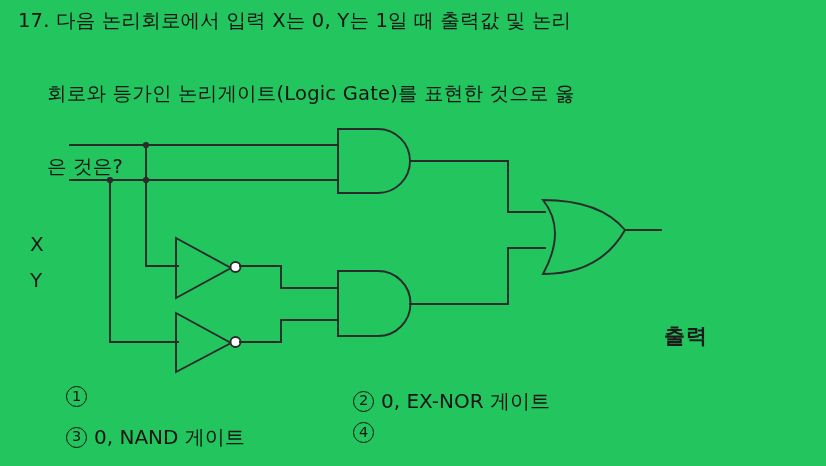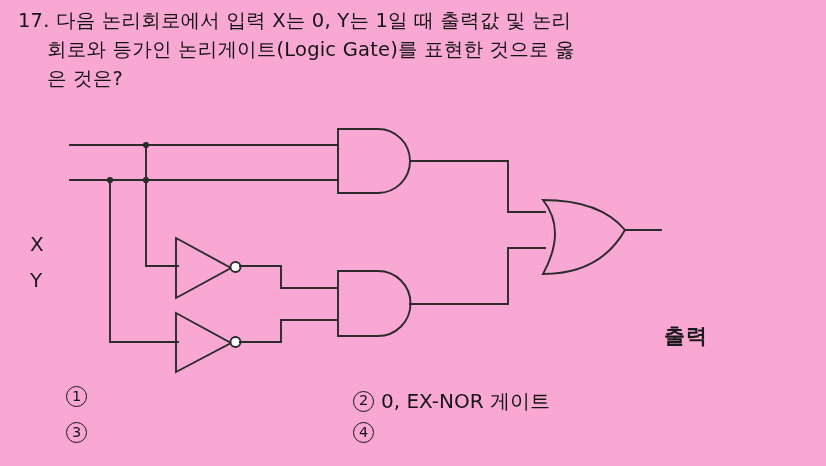--- a/index.html
+++ b/index.html
@@ -11,39 +11,39 @@
     width: 826px;
     height: 466px;
     position: relative;
     font-family: "DejaVu Sans", "Liberation Sans", sans-serif;
     color: #1a1a1a;
     overflow: hidden;
   }
   #page {
     position: absolute;
     inset: 0;
-    background: #f9a8d4;
+    background: #22c55e;
   }
 
   
   .question {
     position: absolute;
     left: 18px;
     top: 6px;
     width: 790px;
   }
   .q-line {
     display: block;
     white-space: pre;
     font-size: 19.5px;
     line-height: 29px;
     letter-spacing: 0.2px;
     color: #141414;
   }
-  .q-line.indent { padding-left: 29px; }
+  .q-line.indent { padding-left: 29px; margin-top: 44px; }
 
   
   .circuit {
     position: absolute;
     left: 0;
     top: 108px;
     width: 826px;
     height: 270px;
   }
   .circuit svg { display: block; }
@@ -171,20 +171,21 @@
       </div>
       <div class="choice col2">
         <span class="circled">2</span>
         <span>0, EX-NOR 게이트</span>
       </div>
     </div>
 
     <div class="choice-row">
       <div class="choice col1">
         <span class="circled">3</span>
+        <span>0, NAND 게이트</span>
       </div>
       <div class="choice col2">
         <span class="circled">4</span>
       </div>
     </div>
 
   </div>
 
 </div>
 

